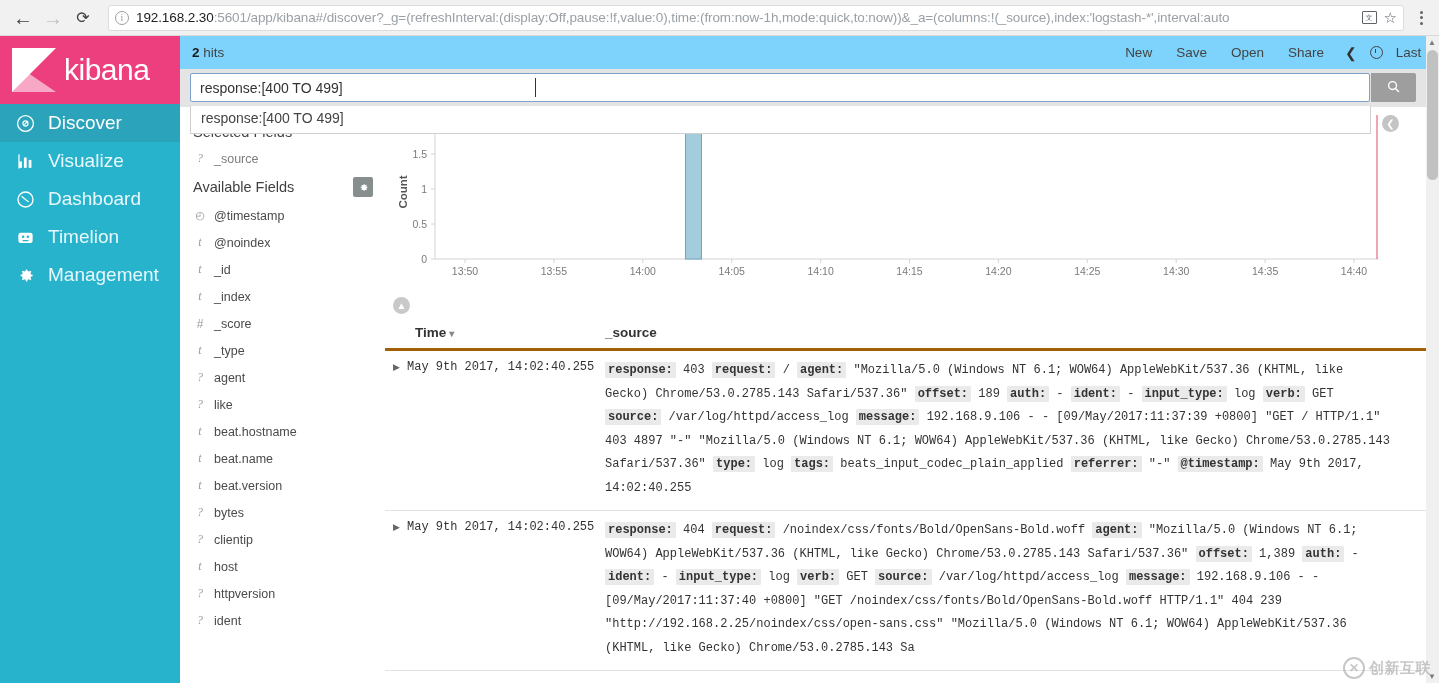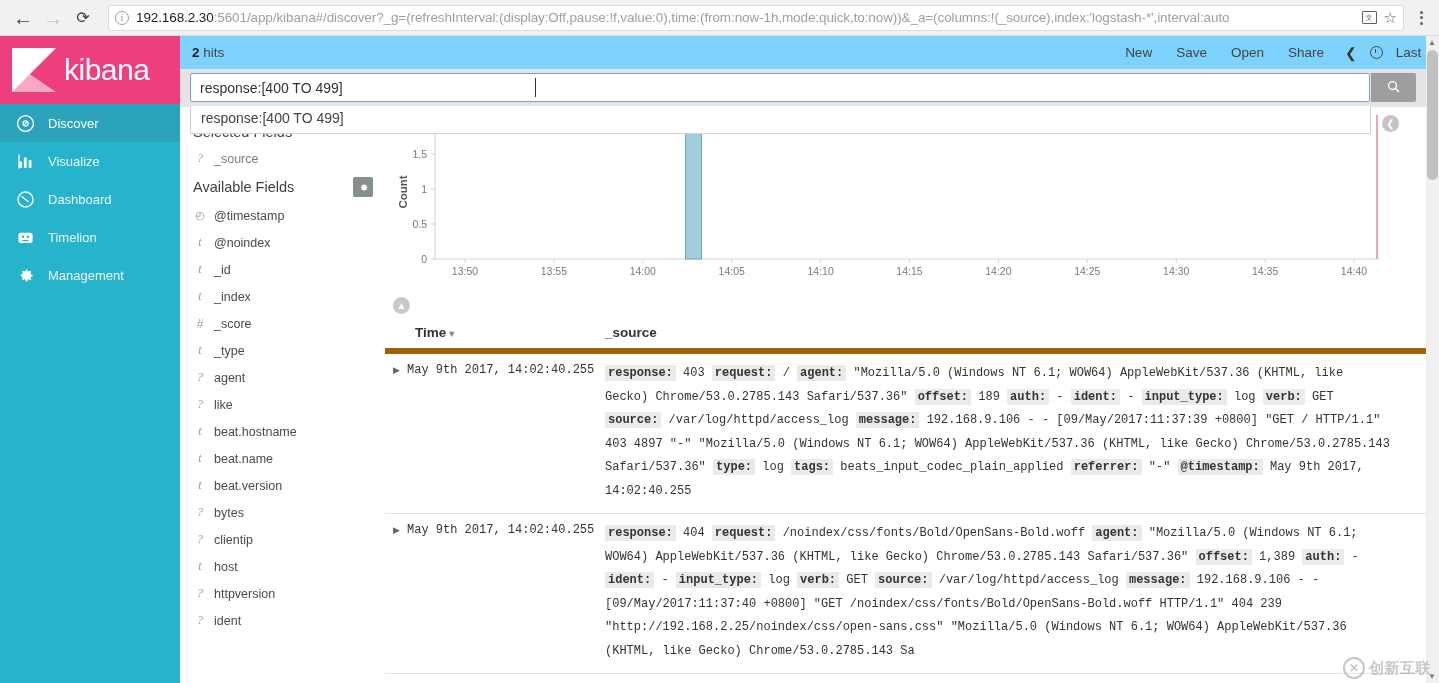--- a/index.html
+++ b/index.html
@@ -56,21 +56,21 @@
     height:68px; background:#ed3f7d; display:flex; align-items:center; padding-left:12px;
   }
   .kb-mark { width:44px; height:44px; position:relative; margin-right:8px; }
   .kb-mark .m1 { position:absolute; left:0; top:0; width:0; height:0;
      border-left:44px solid #fff; border-bottom:44px solid transparent; }
   .kb-mark .m2 { position:absolute; left:0; bottom:0; width:0; height:0;
      border-left:44px solid rgba(255,255,255,0.55); border-top:30px solid transparent; }
   .kb-name { color:#fff; font-size:30px; letter-spacing:-0.5px; font-weight:400; }
   .side-item {
     height:38px; display:flex; align-items:center; padding-left:14px;
-    color:#e8f8fc; font-size:13px; cursor:pointer;
+    color:#e8f8fc; font-size:19px; cursor:pointer;
   }
   .side-item.active { background:#2aa3bb; color:#ffffff; }
   .side-ico {
     width:22px; height:22px; margin-right:12px; display:flex;
     align-items:center; justify-content:center; color:#fff;
   }
   .side-ico svg { display:block; }
 
   
   .app { position:absolute; left:180px; top:36px; width:1259px; height:647px; background:#fff; }
@@ -163,21 +163,21 @@
   }
   .chart-right-toggle {
     position:absolute; right:40px; top:8px; width:17px; height:17px;
     border-radius:50%; background:#c4c4c4; color:#fff; font-size:10px;
     display:flex; align-items:center; justify-content:center; cursor:pointer; z-index:5;
   }
 
   
   .doctable { position:absolute; left:0; top:212px; width:1054px; }
   .dt-head {
-    display:flex; border-bottom:6px solid #a16207; padding:6px 0 8px 0;
+    display:flex; border-bottom:3px solid #a16207; padding:6px 0 8px 0;
     font-size:13.5px; font-weight:bold; color:#333;
   }
   .dt-head .c-time { width:220px; padding-left:30px; }
   .dt-head .c-src { flex:1; }
   .sort-caret { color:#888; font-size:10px; margin-left:3px; }
   .dt-row { display:flex; border-bottom:1px solid #e3e3e3; padding:8px 0 10px 0; }
   .dt-row .c-exp { width:22px; padding-left:8px; color:#666; font-size:9px; padding-top:3px; cursor:pointer; }
   .dt-row .c-time {
     width:198px; font-family:"Liberation Mono", monospace; font-size:12px;
     color:#333; padding-top:1px; white-space:nowrap;

